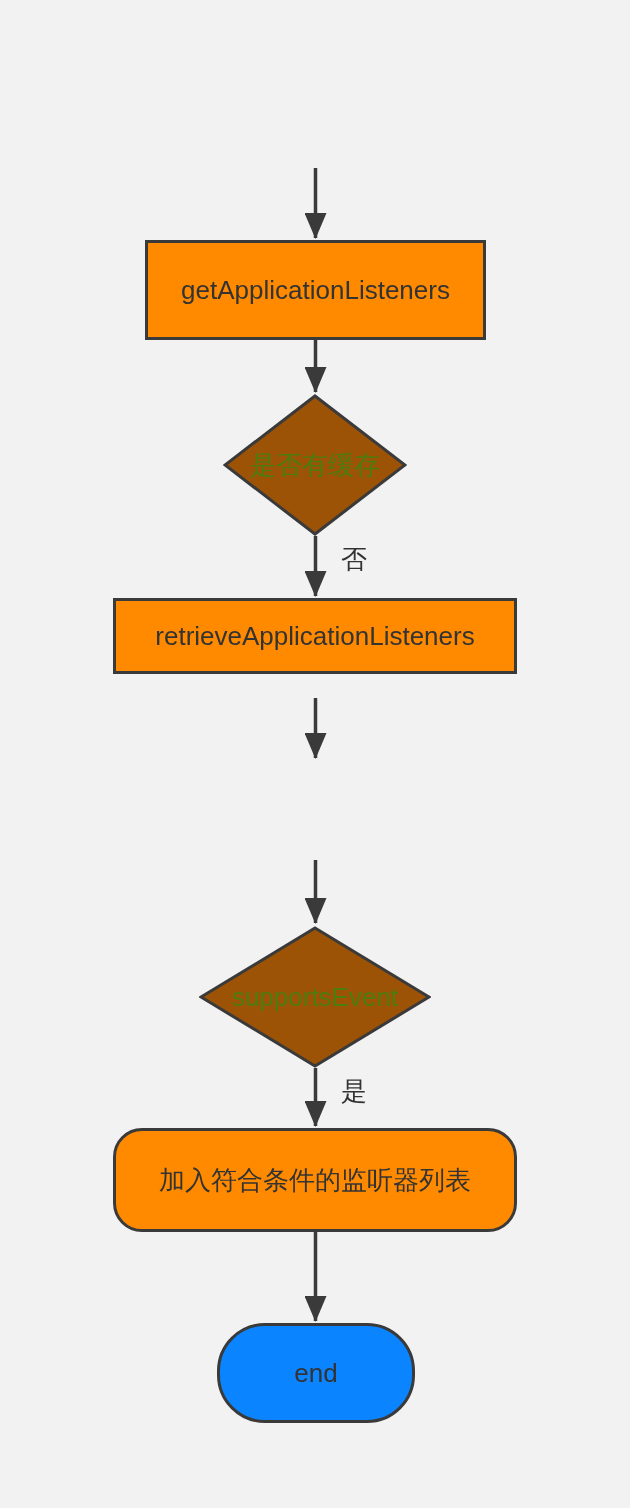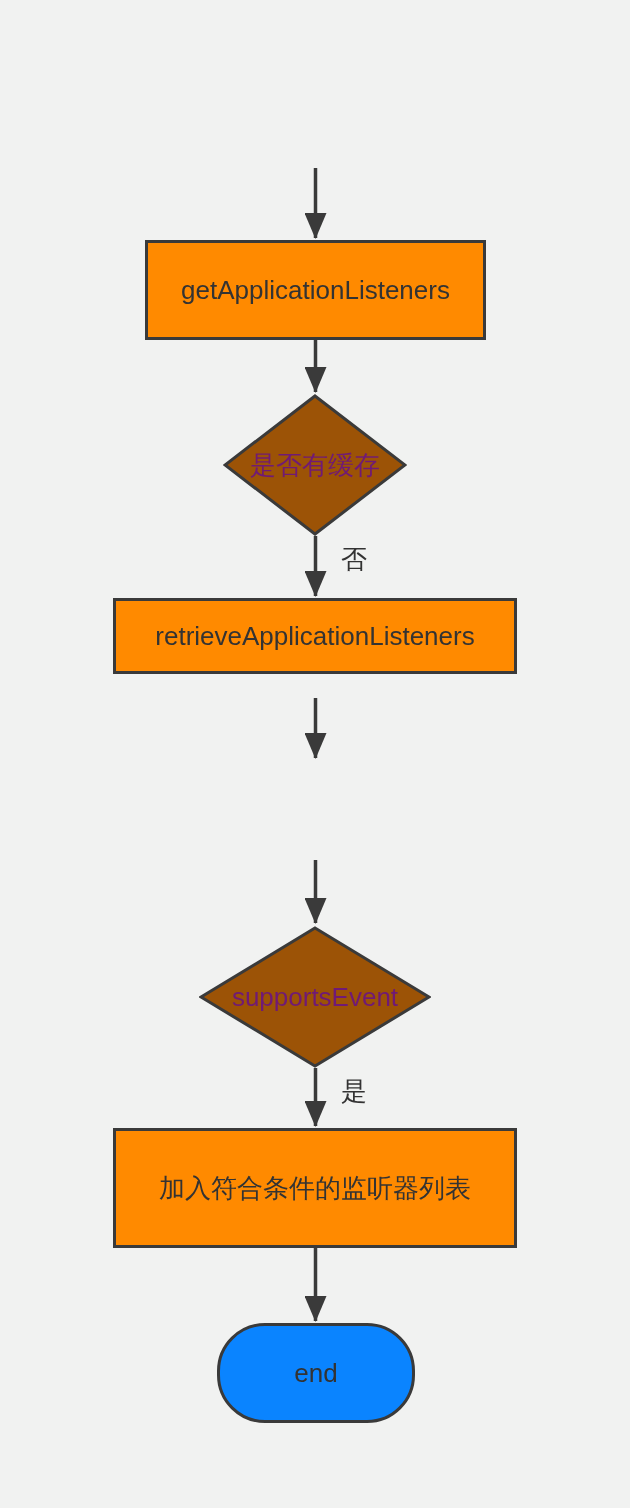--- a/index.html
+++ b/index.html
@@ -59,38 +59,38 @@
     left: 0; top: 0;
     width: 100%; height: 100%;
   }
   .decision .diamond-svg polygon {
     fill: var(--decision-fill);
     stroke: var(--stroke);
     stroke-width: 3;
   }
   .decision .node-label {
     position: relative;
-    color: #701a75;
+    color: #4d7c0f;
   }
   .node-label { pointer-events: none; }
 
   .edge-label {
     position: absolute;
     font-size: 26px;
     color: var(--text);
   }
 
   
   #node-start   { left: 215px; top: 70px;   width: 200px; height: 98px; }
   #node-get     { left: 145px; top: 240px;  width: 341px; height: 100px; }
   #node-cache   { left: 223px; top: 394px;  width: 184px; height: 142px; }
   #node-retrieve{ left: 113px; top: 598px;  width: 404px; height: 76px; }
   #node-iterate { left: 113px; top: 760px;  width: 404px; height: 100px; }
   #node-supports{ left: 199px; top: 926px;  width: 232px; height: 142px; text-align: center; }
-  #node-add     { left: 113px; top: 1128px; width: 404px; height: 120px; }
+  #node-add     { left: 113px; top: 1128px; width: 404px; height: 104px; border-radius: 29px; }
   #node-end     { left: 217px; top: 1323px; width: 198px; height: 100px; }
   #edge-label-no  { left: 341px; top: 542px; }
   #edge-label-yes { left: 341px; top: 1074px; }
 </style>
 </head>
 <body>
 
 <div class="canvas">
 
   <svg class="edges" xmlns="http://www.w3.org/2000/svg">

